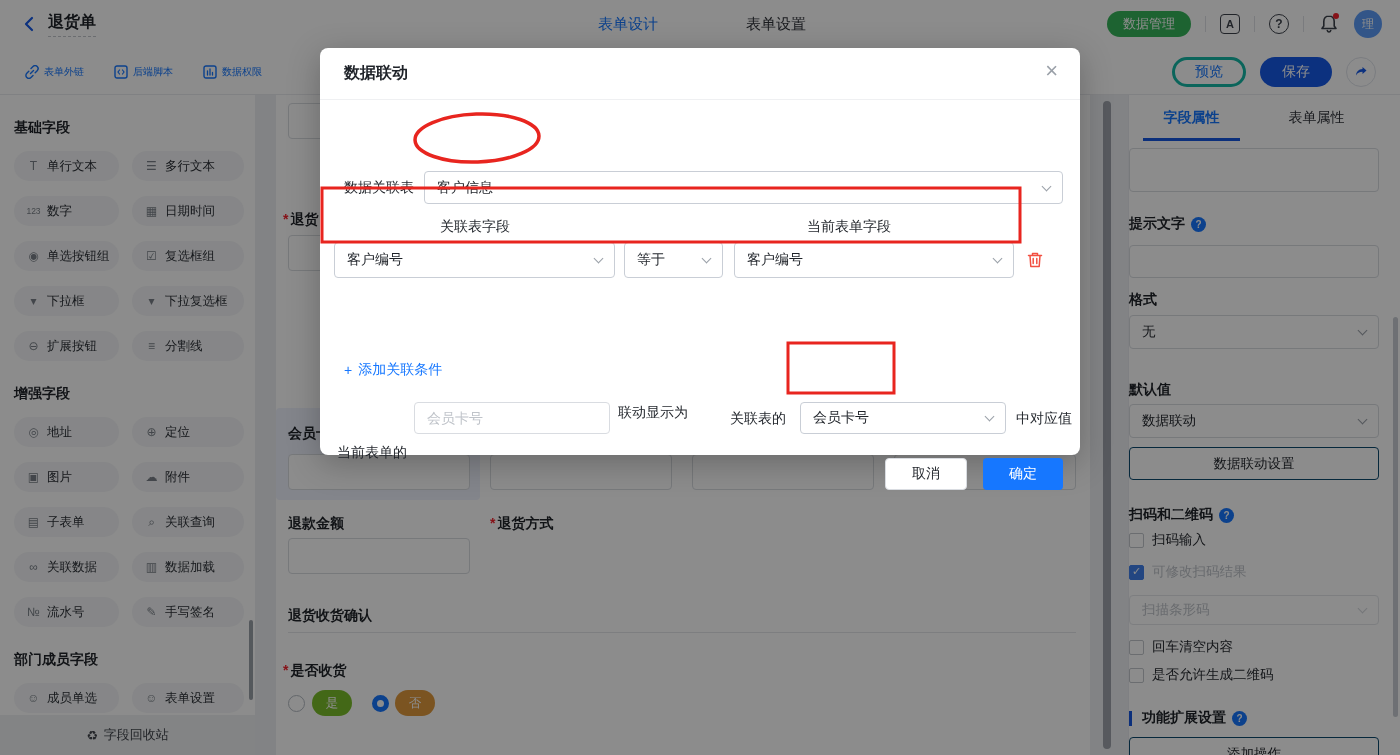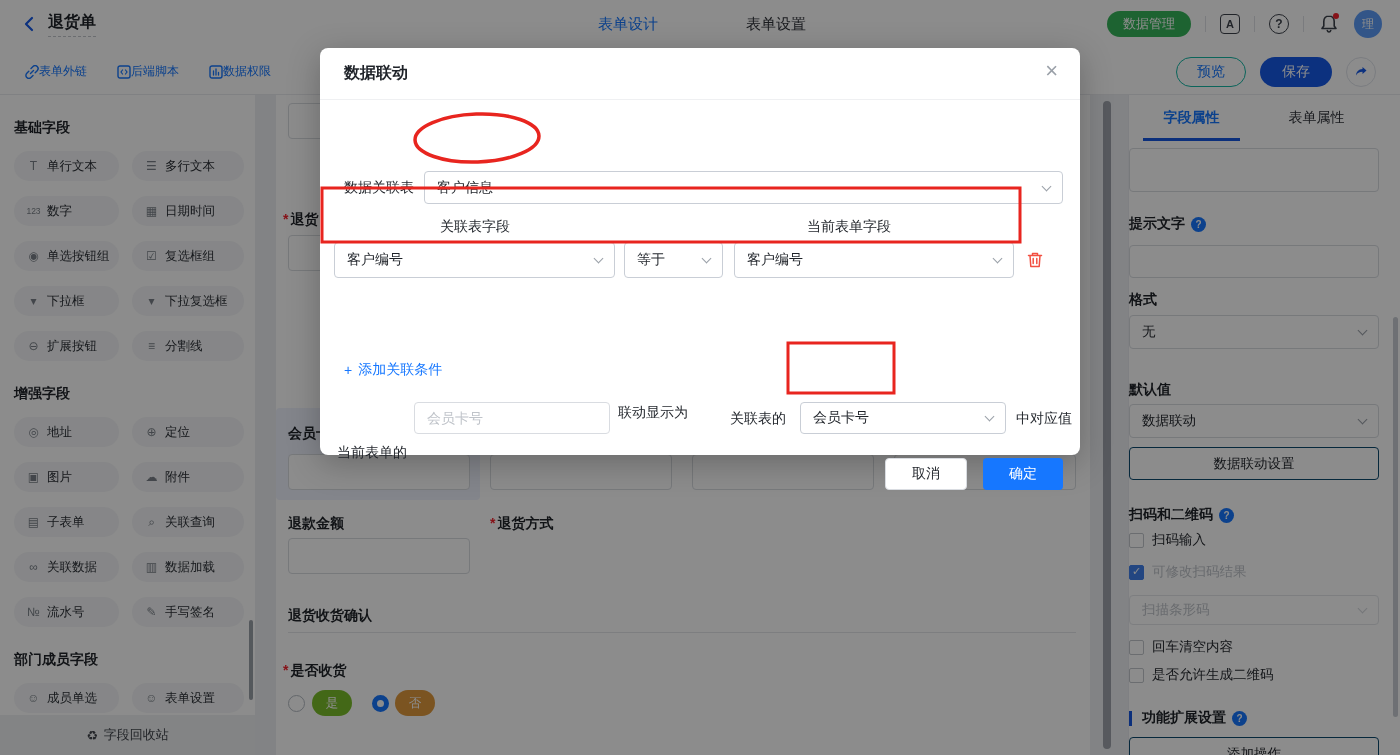--- a/index.html
+++ b/index.html
@@ -20,23 +20,23 @@
   .v-div { width:1px; height:16px; background:#dfe1e6; }
   .icon-doc-a { width:20px; height:20px; border:1.6px solid #3d424b; border-radius:4px; display:flex; align-items:center; justify-content:center; font-size:11px; font-weight:700; color:#3d424b; }
   .icon-q { width:20px; height:20px; border:1.6px solid #3d424b; border-radius:50%; display:flex; align-items:center; justify-content:center; font-size:12px; font-weight:700; color:#3d424b; }
   .bell-wrap { position:relative; width:22px; height:22px; }
   .bell-dot { position:absolute; right:1px; top:0; width:6px; height:6px; border-radius:50%; background:#f5222d; }
   .avatar { width:28px; height:28px; border-radius:50%; background:#5b9bf8; color:#fff; font-size:12px; display:flex; align-items:center; justify-content:center; }
 
   
   .subbar { position:absolute; left:0; top:48px; width:1400px; height:47px; background:#fff; border-bottom:1px solid #e9ebee; z-index:1; }
   .sub-links { position:absolute; left:25px; top:0; height:47px; display:flex; align-items:center; gap:30px; }
-  .sub-link { display:flex; align-items:center; color:#1677ff; font-size:12px; cursor:pointer; }
+  .sub-link { display:flex; align-items:center; gap:5px; color:#1677ff; font-size:10px; cursor:pointer; }
   .sub-right { position:absolute; right:24px; top:0; height:47px; display:flex; align-items:center; gap:14px; }
-  .btn-preview { height:30px; padding:0 20px; border-radius:16px; border:1px solid #14b8a6; color:#1677ff; background:#fff; font-size:14px; display:flex; align-items:center; cursor:pointer; }
+  .btn-preview { height:30px; padding:0 20px; border-radius:16px; border:3px solid #14b8a6; color:#1677ff; background:#fff; font-size:14px; display:flex; align-items:center; cursor:pointer; }
   .btn-save { height:30px; padding:0 22px; border-radius:16px; background:#1659e8; color:#fff; font-size:14px; display:flex; align-items:center; cursor:pointer; }
   .btn-share { width:30px; height:30px; border-radius:50%; border:1px solid #dfe3ea; background:#fff; display:flex; align-items:center; justify-content:center; cursor:pointer; }
 
   
   .sidebar { position:absolute; left:0; top:95px; width:255px; height:660px; background:#fff; overflow:hidden; padding:0 0 0 14px; }
   .side-title { font-size:14px; font-weight:700; margin:24px 0 14px 0; }
   .chip-grid { display:grid; grid-template-columns:105px 112px; column-gap:13px; row-gap:15px; }
   .chip { height:30px; border-radius:15px; background:#f4f5f7; display:flex; align-items:center; padding:0 8px 0 12px; gap:6px; cursor:grab; }
   .chip .ic { color:#7a8089; font-size:12px; width:15px; text-align:center; flex:none; }
   .chip .lb { font-size:12.5px; color:#2b2f36; white-space:nowrap; }

